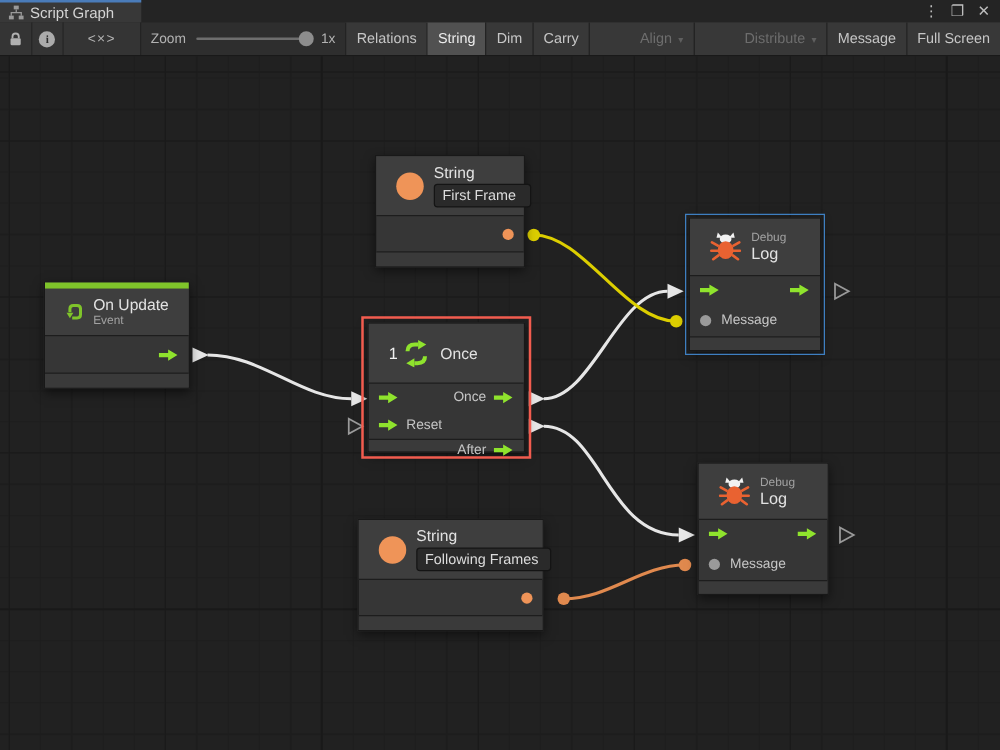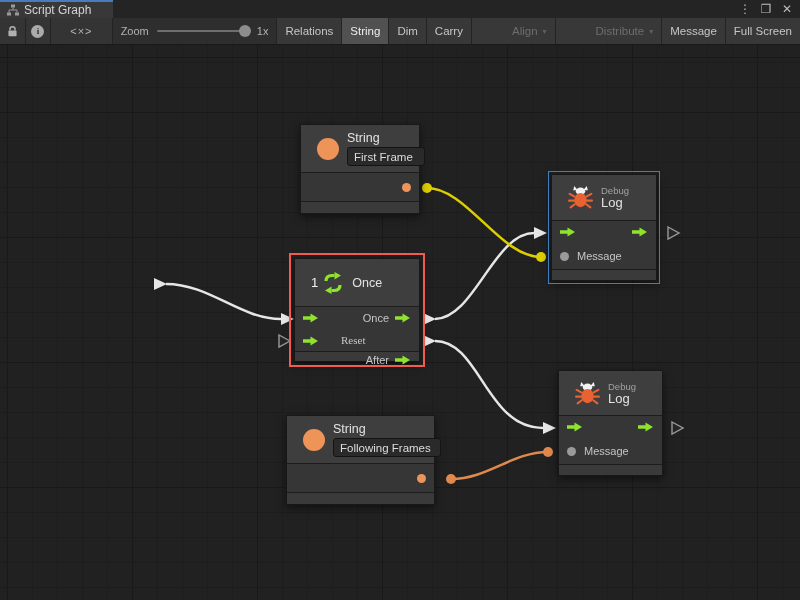--- a/index.html
+++ b/index.html
@@ -140,20 +140,39 @@
 
     <path d="M451,434 C 488,434 512,407 548,407" fill="none" stroke-width="2.5" stroke="#E0894E"></path>
     <circle cx="451" cy="434" r="5" fill="#E0894E"></circle>
     <circle cx="548" cy="407" r="5" fill="#E0894E"></circle>
 
     <polygon points="279,290 290,296 279,302" stroke-width="1.4" fill="#262626" stroke="#9a9a9a"></polygon>
     <polygon points="668,182 679,188 668,194" stroke-width="1.4" fill="#262626" stroke="#9a9a9a"></polygon>
     <polygon points="672,377 683,383 672,389" stroke-width="1.4" fill="#262626" stroke="#9a9a9a"></polygon>
   </svg>
 
+  <div class="node" style="left:35px; top:180px; width:117px;">
+    <div class="green-bar"></div>
+    <div class="nh" style="height:38px; background:#3e3e3e;">
+      <svg width="25" height="25" viewBox="0 0 24 24">
+        <path d="M6.5,12.5 V8 Q6.5,3.5 11,3.5 H16 Q20.5,3.5 20.5,8 V15.5 Q20.5,20 16,20 H9.5" fill="none" stroke="#7FC42A" stroke-width="4"></path>
+        <polygon points="2,13 11,13 6.5,20.5" fill="#7FC42A"></polygon>
+      </svg>
+      <div class="ncol">
+        <span class="ntitle">On Update</span>
+        <span class="nsub">Event</span>
+      </div>
+    </div>
+    <div class="nrow" style="height:29px; justify-content:flex-end;">
+      <svg class="parrow" width="16" height="10" viewBox="0 0 16 10">
+        <path d="M0,3.3 H7.5 V0.5 L15,5 L7.5,9.5 V6.7 H0 Z" fill="#8FE32D"></path>
+      </svg>
+    </div>
+    <div class="nf" style="height:12px;"></div>
+  </div>
 
   <div class="node" style="left:300px; top:79px; width:120px;">
     <div class="nh" style="height:48px;">
       <span class="dot dot-lg"></span>
       <div class="ncol" style="gap:2px;">
         <span class="ntitle">String</span>
         <input class="str-input" style="width: 78px;" value="First Frame">
       </div>
     </div>
     <div class="nrow" style="height:28px; justify-content:flex-end;">
@@ -178,21 +197,21 @@
         <path d="M0,3.3 H7.5 V0.5 L15,5 L7.5,9.5 V6.7 H0 Z" fill="#8FE32D"></path>
       </svg>
       <span style="display:flex; align-items:center; gap:6px;">
         <span class="plabel">Once</span>
         <svg class="parrow" width="16" height="10" viewBox="0 0 16 10">
           <path d="M0,3.3 H7.5 V0.5 L15,5 L7.5,9.5 V6.7 H0 Z" fill="#8FE32D"></path>
         </svg>
       </span>
     </div>
     <div class="nrow" style="height:22px; justify-content:space-between;">
-      <span style="display:flex; align-items:flex-end; gap:22px;font-family:Liberation Serif, serif;">
+      <span style="display:flex; align-items:center; gap:6px;">
         <svg class="parrow" width="16" height="10" viewBox="0 0 16 10">
           <path d="M0,3.3 H7.5 V0.5 L15,5 L7.5,9.5 V6.7 H0 Z" fill="#8FE32D"></path>
         </svg>
         <span class="plabel">Reset</span>
       </span>
       <span style="display:flex; align-items:center; gap:6px;margin-top:40px;">
         <span class="plabel">After</span>
         <svg class="parrow" width="16" height="10" viewBox="0 0 16 10">
           <path d="M0,3.3 H7.5 V0.5 L15,5 L7.5,9.5 V6.7 H0 Z" fill="#8FE32D"></path>
         </svg>

